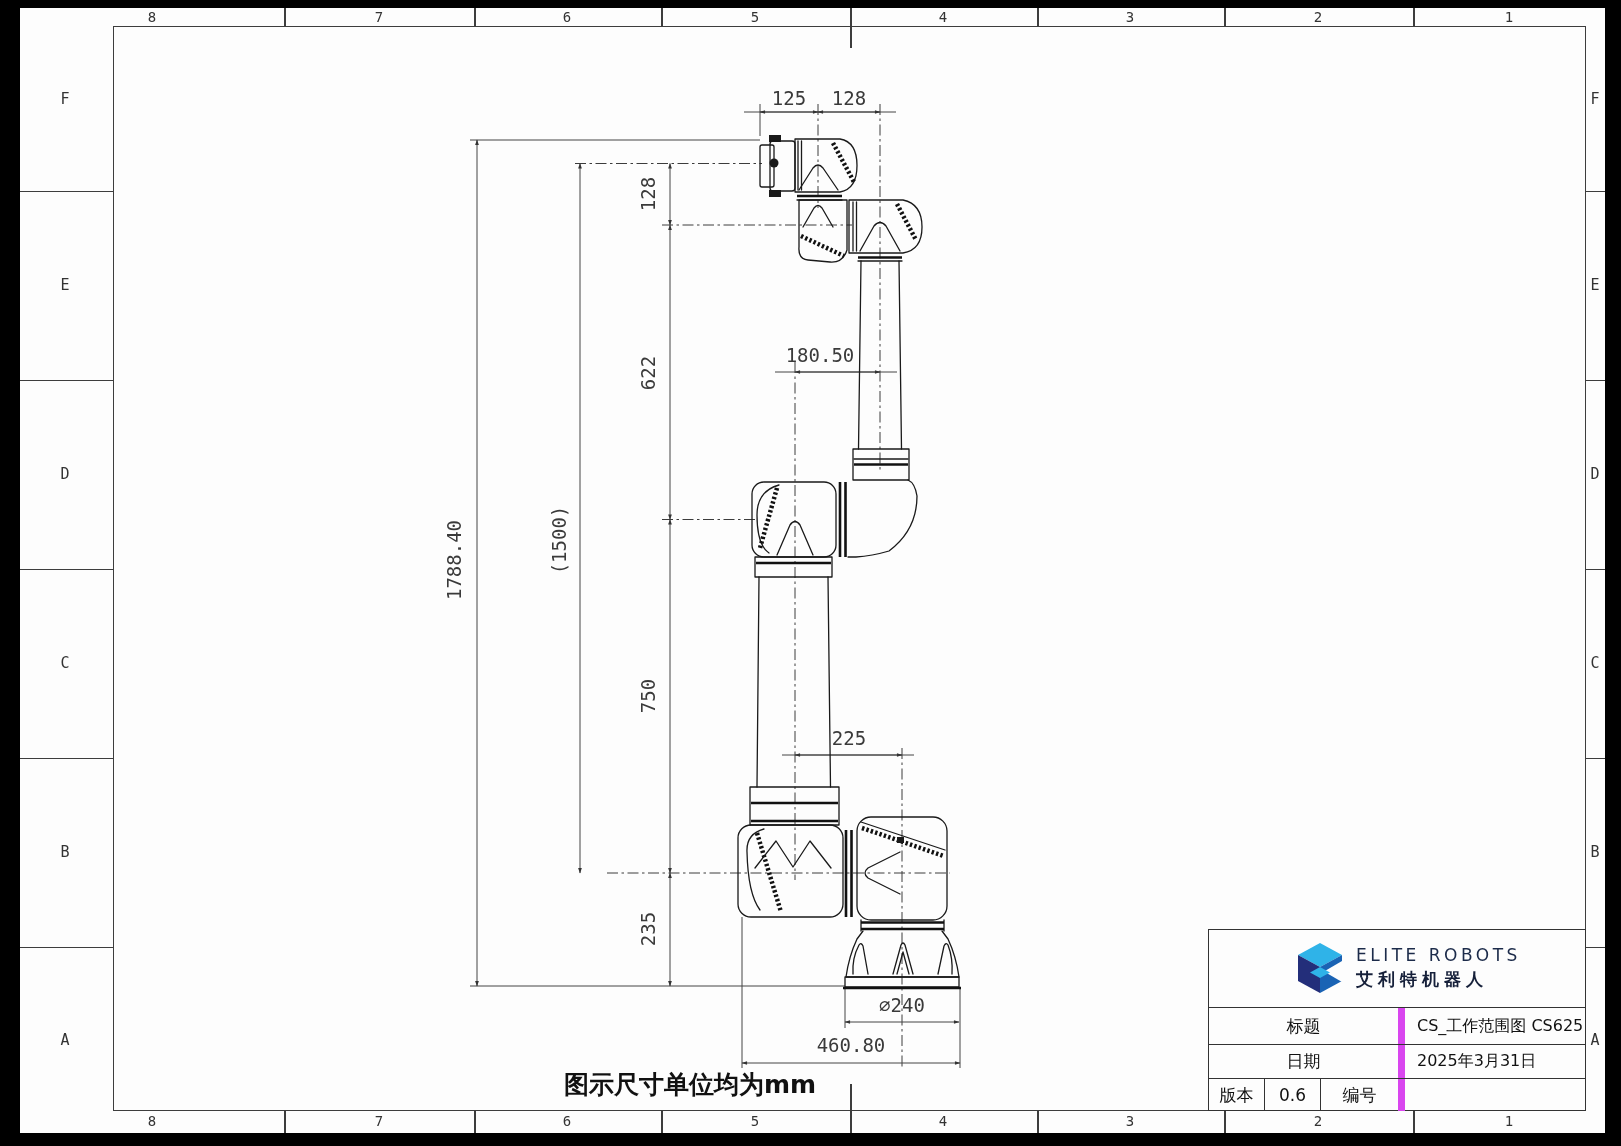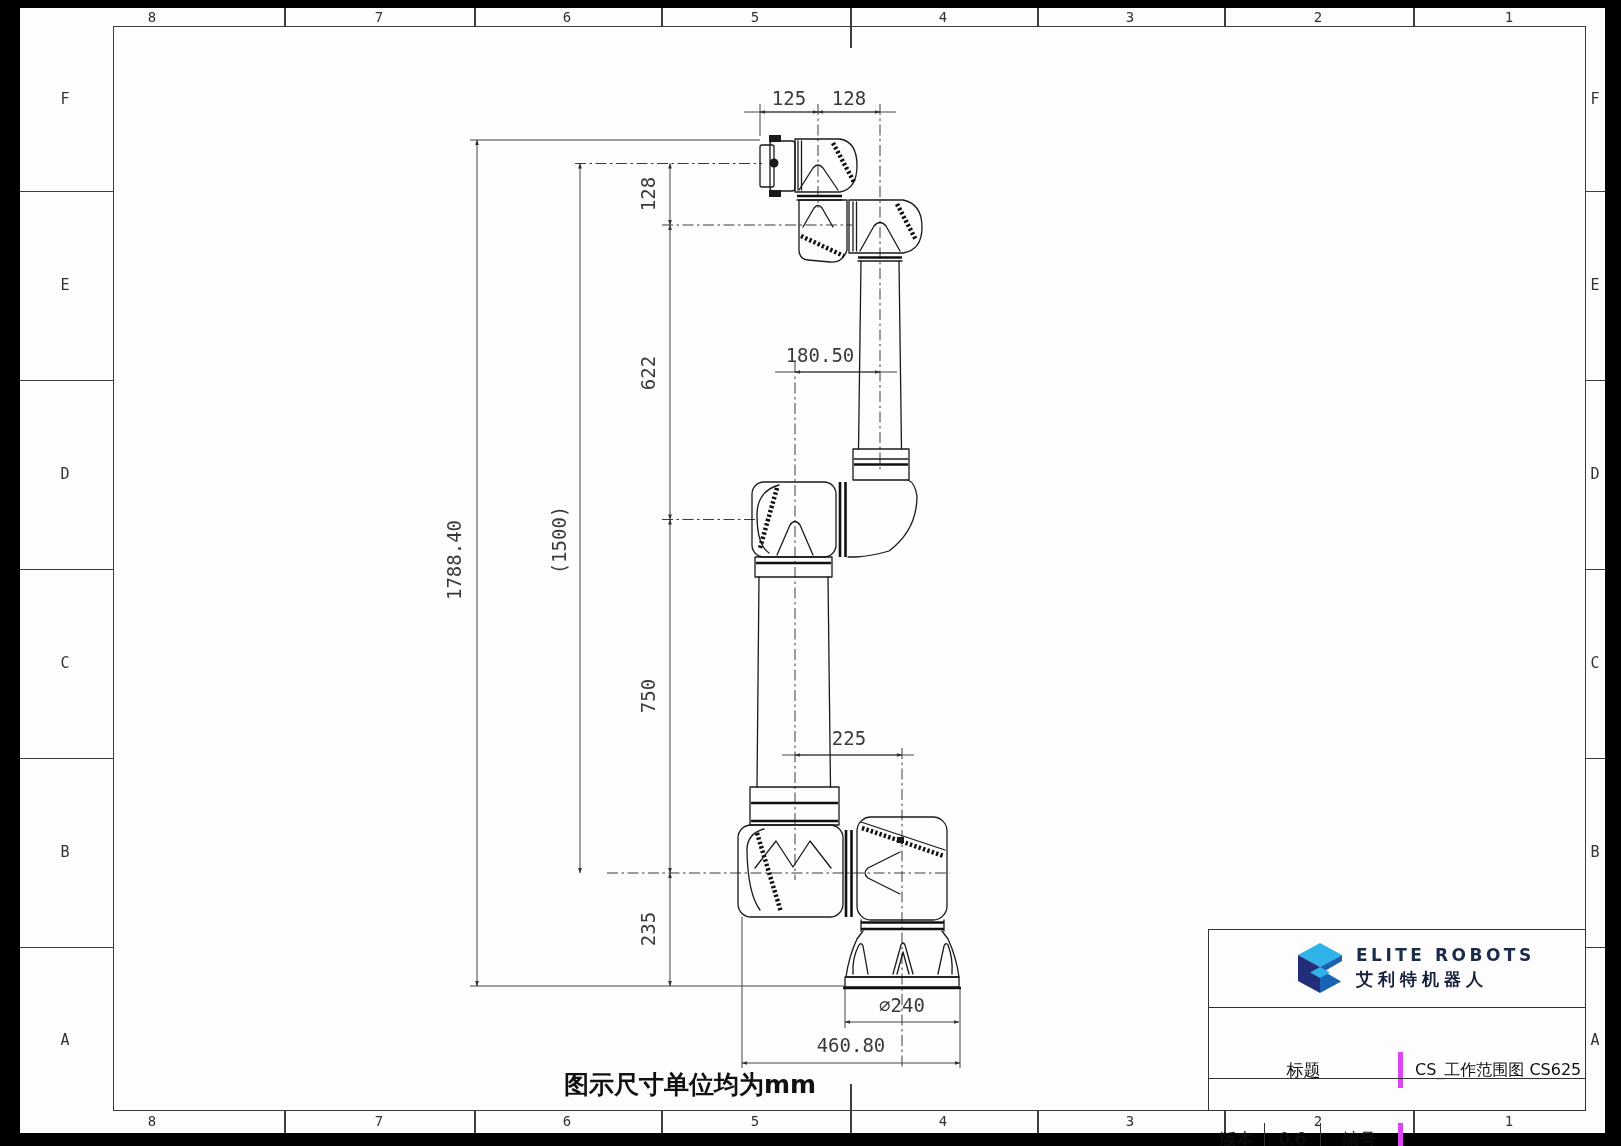--- a/index.html
+++ b/index.html
@@ -26,24 +26,24 @@
   .o{fill:none;stroke:#1a1a1a;stroke-width:1.3;stroke-linejoin:round;stroke-linecap:round;}
   .th{fill:none;stroke:#111;stroke-width:2.6;}
   .hz{fill:none;stroke:#111;stroke-width:4.5;stroke-dasharray:2.4 2.2;}
   .cl{fill:none;stroke:#3c3c3c;stroke-width:1;stroke-dasharray:11 3.5 2.5 3.5;}
   .ext,.dim{fill:none;stroke:#444;stroke-width:1;}
   .dt{text-anchor:middle;}
   
   .tb{position:absolute;left:1188px;top:921px;width:378px;height:182px;border:1.5px solid #333;
       box-sizing:border-box;background:#fdfdfd;}
   .tb .row{position:absolute;left:0;width:100%;box-sizing:border-box;border-top:1px solid #333;}
-  .tb .cell{position:absolute;top:0;height:100%;box-sizing:border-box;display:flex;align-items:center;margin-top:44px;}
+  .tb .cell{position:absolute;top:0;height:100%;box-sizing:border-box;display:flex;align-items:center;}
   .tb .lab{justify-content:center;font-size:17px;color:#111;}
-  .tb .val{padding-left:12px;font-size:16px;color:#111;border-left:5px solid #d946ef;}
-  .brand-en{font-size:17px;font-weight:700;letter-spacing:3.5px;color:#1c2b4a;}
+  .tb .val{padding-left:12px;font-size:16px;color:#111;border-left:7px solid #d946ef;}
+  .brand-en{font-size:17px;font-weight:400;letter-spacing:3.5px;color:#1c2b4a;}
   .brand-cn{font-size:17px;font-weight:700;letter-spacing:5px;color:#16203a;margin-top:3px;}
 </style>
 </head>
 <body>
 
 <div class="stage">
   <div class="paper">
 
     <div>
       <div class="ztick-t" style="left:264px"></div>
@@ -243,20 +243,24 @@
         </svg>
         <div style="position:absolute;left:147px;top:15px">
           <div class="brand-en">ELITE ROBOTS</div>
           <div class="brand-cn">艾利特机器人</div>
         </div>
       </div>
       <div class="row" style="top:77px;height:37px">
         <div class="cell lab" style="left:0;width:189px">标题</div>
         <div class="cell val" style="left:189px;width:189px">CS_工作范围图 CS625</div>
       </div>
+      <div class="row" style="top:114px;height:34px">
+        <div class="cell lab" style="left:0;width:189px">日期</div>
+        <div class="cell val" style="left:189px;width:189px">2025年3月31日</div>
+      </div>
       <div class="row" style="top:148px;height:33px">
         <div class="cell lab" style="left:0;width:55px">版本</div>
         <div class="cell lab" style="left:55px;width:56px;border-left:1px solid #333">0.6</div>
         <div class="cell lab" style="left:111px;width:78px;border-left:1px solid #333">编号</div>
         <div class="cell val" style="left:189px;width:189px"></div>
       </div>
     </div>
 
   </div>
 </div>

